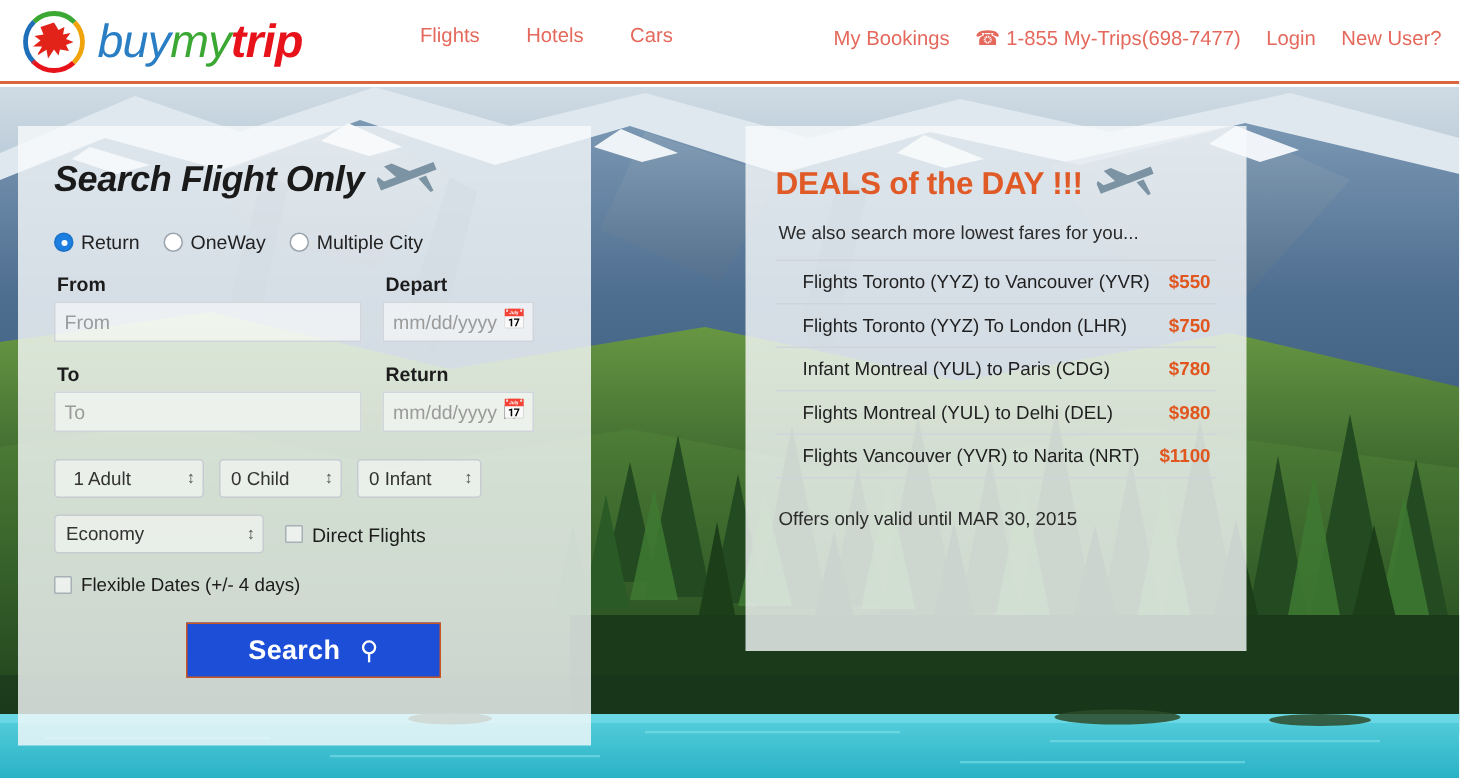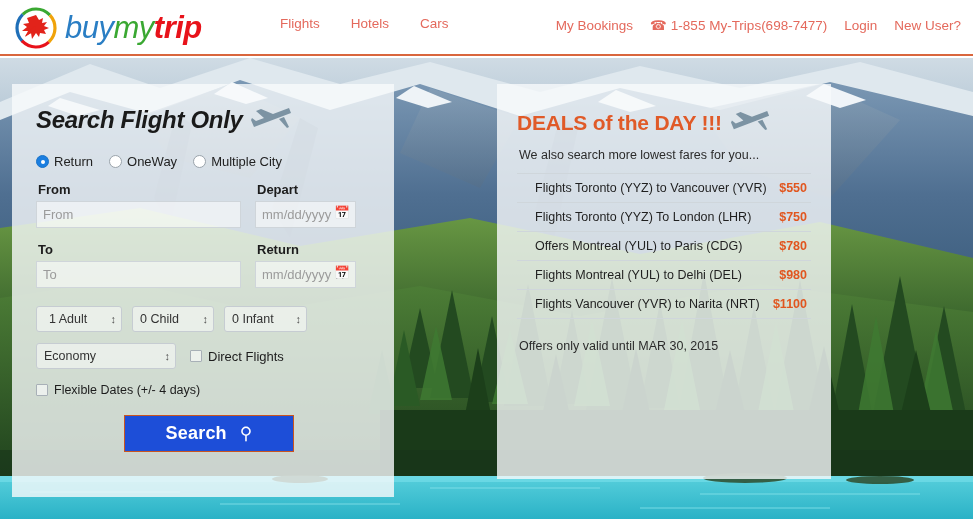--- a/index.html
+++ b/index.html
@@ -78,21 +78,21 @@
   }
 
   #search-panel {
     left: 12px; top: 84px;
     width: 382px; height: 413px;
     padding: 22px 24px 0 24px;
   }
 
   #deals-panel {
     left: 497px; top: 84px;
-    width: 334px; height: 395px;
+    width: 334px; height: 350px;
     padding: 26px 20px 0 20px;
   }
 
   
   #search-title-row { display: flex; align-items: center; gap: 8px; margin-bottom: 20px; }
   #search-title {
     font-size: 24px; font-weight: bold; font-style: italic;
     color: #1a1a1a; letter-spacing: -0.3px;
   }
   .plane-icon { color: #7c93a3; display: inline-block; }
@@ -143,21 +143,21 @@
     padding: 0 18px 0 7px;
     position: relative; display: flex; align-items: center;
     font-family: "Liberation Sans", sans-serif;
   }
   .sel::after {
     content: "\2195";
     position: absolute; right: 5px; top: 50%;
     transform: translateY(-50%);
     font-size: 11px; color: #555;
   }
-  .sel-adult  { width: 86px; padding-left: 12px; }
+  .sel-adult  { width: 100px; padding-left: 12px; }
   .sel-child  { width: 82px; }
   .sel-infant { width: 83px; }
   .sel-class  { width: 140px; }
 
   #class-row { display: flex; align-items: center; gap: 14px; margin-top: 11px; }
   .chk-item { display: flex; align-items: center; gap: 6px; font-size: 13px; color: #1c1c1c; }
   .chk-box {
     width: 12px; height: 12px; border: 1px solid #a8b0b7;
     background: rgba(255,255,255,0.6); flex: none; border-radius: 1px;
   }
@@ -458,21 +458,21 @@
     <div id="deals-list">
       <div class="deal-row">
         <span class="deal-route">Flights Toronto (YYZ) to Vancouver (YVR)</span>
         <span class="deal-price">$550</span>
       </div>
       <div class="deal-row">
         <span class="deal-route">Flights Toronto (YYZ) To London (LHR)</span>
         <span class="deal-price">$750</span>
       </div>
       <div class="deal-row">
-        <span class="deal-route">Offers Montreal (YUL) to Paris (CDG)</span>
+        <span class="deal-route">Infant Montreal (YUL) to Paris (CDG)</span>
         <span class="deal-price">$780</span>
       </div>
       <div class="deal-row">
         <span class="deal-route">Flights Montreal (YUL) to Delhi (DEL)</span>
         <span class="deal-price">$980</span>
       </div>
       <div class="deal-row">
         <span class="deal-route">Flights Vancouver (YVR) to Narita (NRT)</span>
         <span class="deal-price">$1100</span>
       </div>

